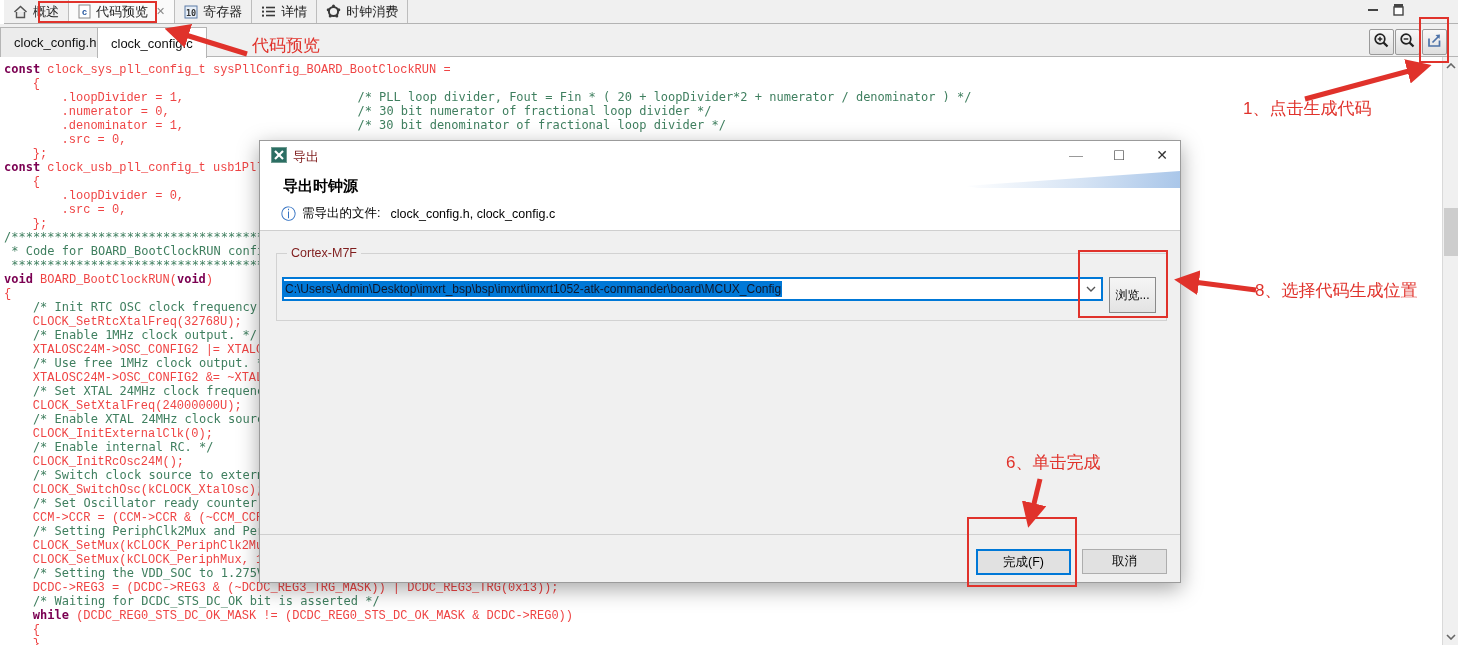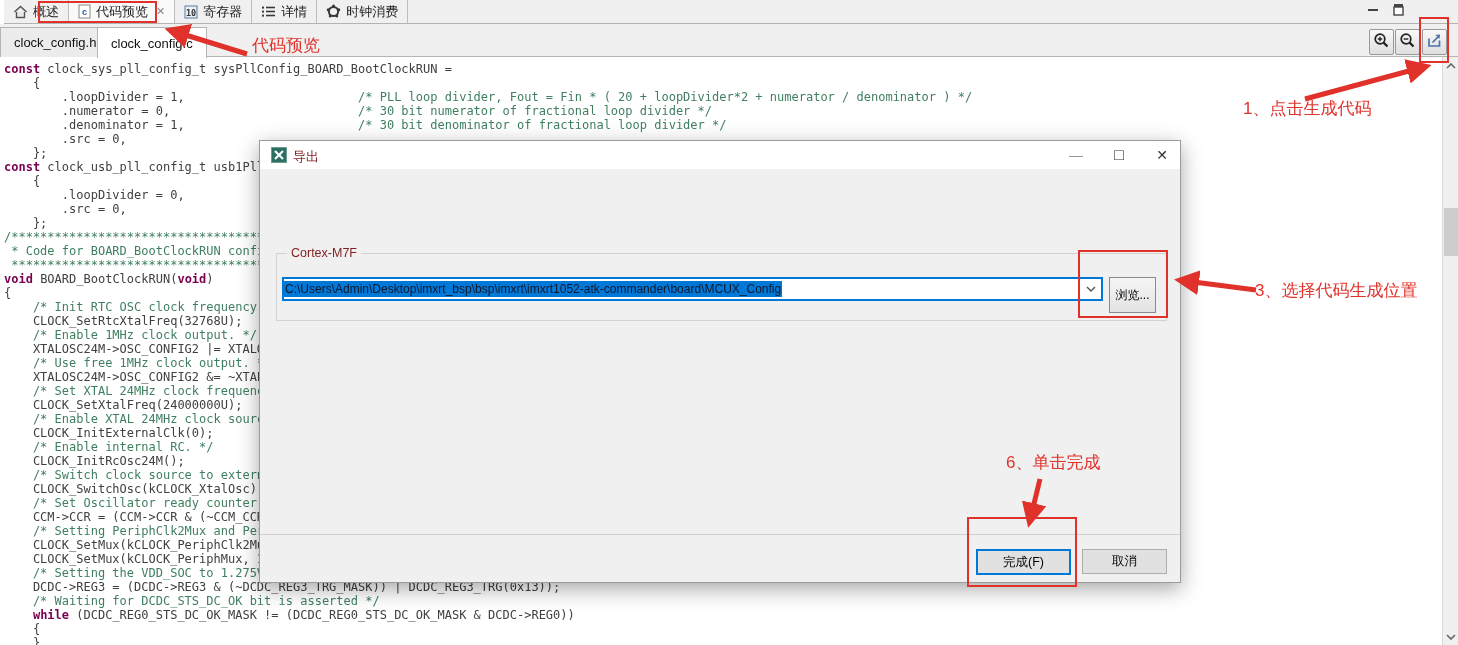--- a/index.html
+++ b/index.html
@@ -26,21 +26,21 @@
   .toolbtn { position:absolute; top:5px; width:25px; height:26px; background:linear-gradient(#f8f8f8,#dedede);
              border:1px solid #9a9a9a; border-radius:2px; display:flex; align-items:center; justify-content:center; }
 
   
   #codepane { position:absolute; left:0; top:57px; width:1442px; height:588px; background:#fff;
               font-family:"DejaVu Sans Mono","Liberation Mono",monospace; font-size:12px; line-height:14px;
               padding:5px 0 0 4px; white-space:pre; overflow:hidden; }
   .cl { height:14px; }
   .cl .k { color:#7b0052; font-weight:bold; }
   .cl .c { color:#3f7f5f; }
-  .cl .p { color:#404040; }
+  .cl .p { color:#ef4444;font-family:Liberation Mono, monospace; }
 
   
   #vscroll { position:absolute; right:0; top:57px; width:16px; height:588px; background:#f0f0f0; border-left:1px solid #d9d9d9; }
   .sbtn { position:absolute; left:0; width:16px; height:17px; display:flex; align-items:center; justify-content:center; }
   #sthumb { position:absolute; left:1px; top:151px; width:14px; height:48px; background:#cdcdcd; }
 
   
   #dialog { position:absolute; left:259px; top:140px; width:922px; height:443px; background:#f0f0f0;
             border:1px solid #9b9b9b; box-shadow:0 6px 20px rgba(0,0,0,.35); z-index:10; }
   #dtitle { position:absolute; left:0; top:0; width:100%; height:28px; background:#fff; }
@@ -213,20 +213,29 @@
             <line x1="12" y1="4" x2="4" y2="12" stroke="#fff" stroke-width="2.2"></line>
           </svg>
       </span>
       <span id="dtitletext">导出</span>
       <div id="dctrls">
         <span class="dctrl" style="color:#999;">—</span>
         <span class="dctrl" style="font-size:16px;">□</span>
         <span class="dctrl">✕</span>
       </div>
     </div>
+    <div id="dheader">
+      <div id="dwedge"></div>
+      <div id="dheading">导出时钟源</div>
+      <div id="dinfo">
+        <span id="iicon">ⓘ</span>
+        <span>需导出的文件:</span>
+        <span id="dinfoval">clock_config.h, clock_config.c</span>
+      </div>
+    </div>
     <div id="dgroup">
       <span id="dgrouplabel">Cortex-M7F</span>
     </div>
     <div id="dcombo">
       <span id="dpath">C:\Users\Admin\Desktop\imxrt_bsp\bsp\imxrt\imxrt1052-atk-commander\board\MCUX_Config</span>
       <span id="dchevron">
           <svg width="10" height="6" viewBox="0 0 10 6">
             <polyline points="1,1 5,5 9,1" fill="none" stroke="#555" stroke-width="1.4"></polyline>
           </svg>
         </span>
@@ -237,21 +246,21 @@
     <div id="dcancel">取消</div>
   </div>
 
   <div class="redbox" id="rb-tab"></div>
   <div class="redbox" id="rb-gen"></div>
   <div class="redbox" id="rb-browse"></div>
   <div class="redbox" id="rb-finish"></div>
 
   <div class="redtext" id="rt-preview">代码预览</div>
   <div class="redtext" id="rt-step1">1、点击生成代码</div>
-  <div class="redtext" id="rt-select">3、选择代码生成位置</div>
+  <div class="redtext" id="rt-select">8、选择代码生成位置</div>
   <div class="redtext" id="rt-finish">6、单击完成</div>
 
   <svg id="arrows">
     <defs>
       <marker id="ah" markerWidth="5" markerHeight="5" refX="2.6" refY="2.5" orient="auto">
         <path d="M0,0 L5,2.5 L0,5 z" fill="#e0322b"></path>
       </marker>
     </defs>
     <line x1="247" y1="54" x2="176" y2="32" stroke="#e0322b" stroke-width="5" marker-end="url(#ah)"></line>
     <line x1="1305" y1="99" x2="1420" y2="68" stroke="#e0322b" stroke-width="5" marker-end="url(#ah)"></line>

